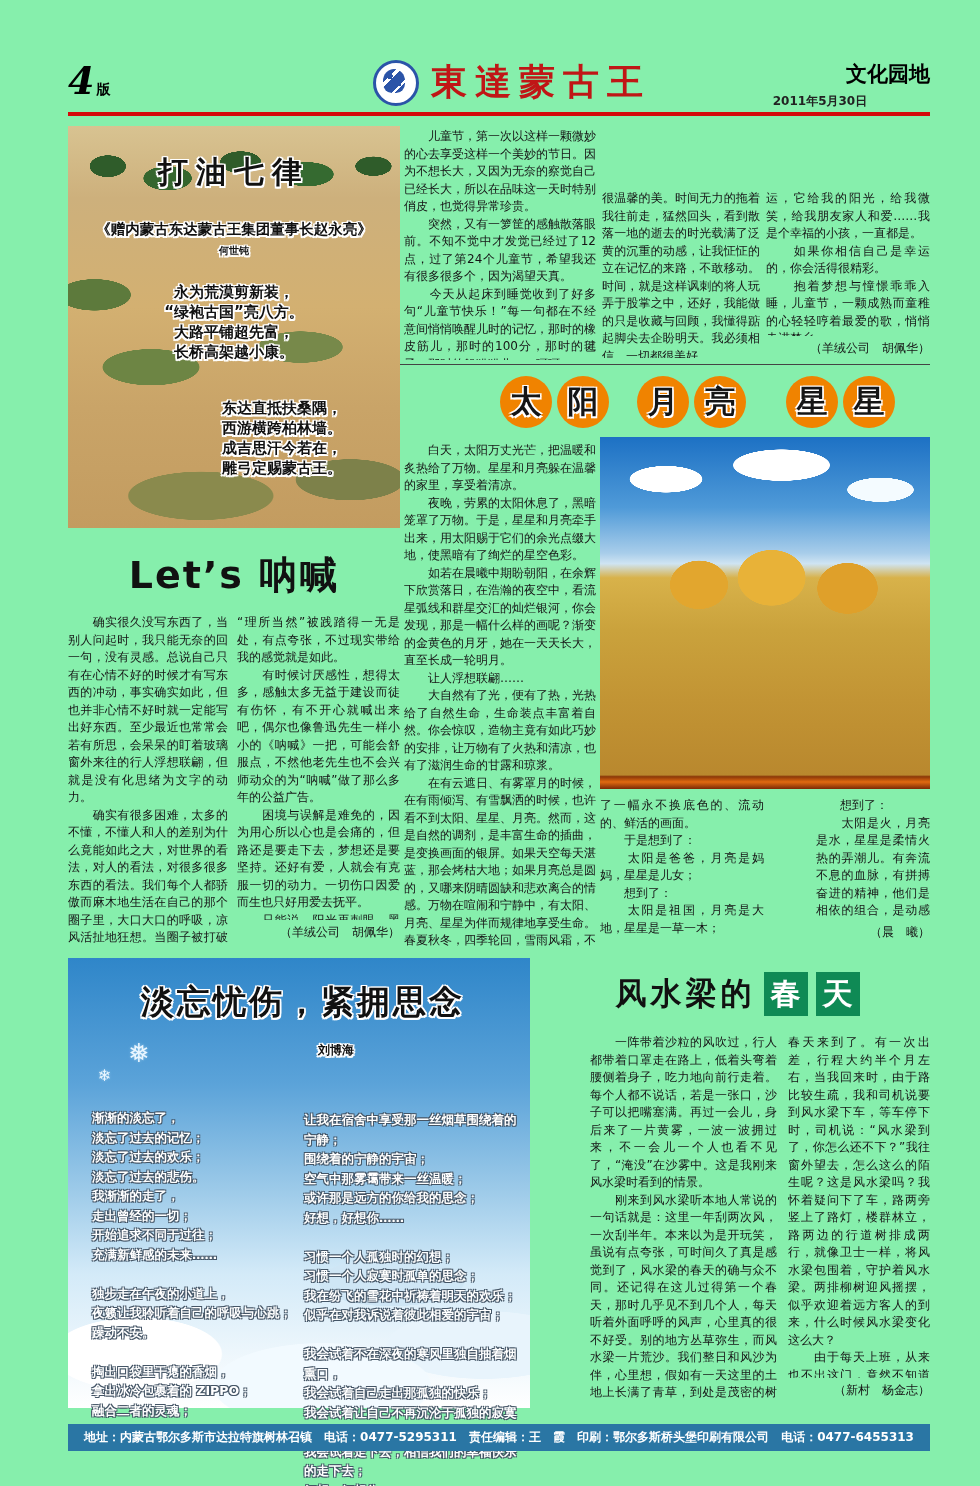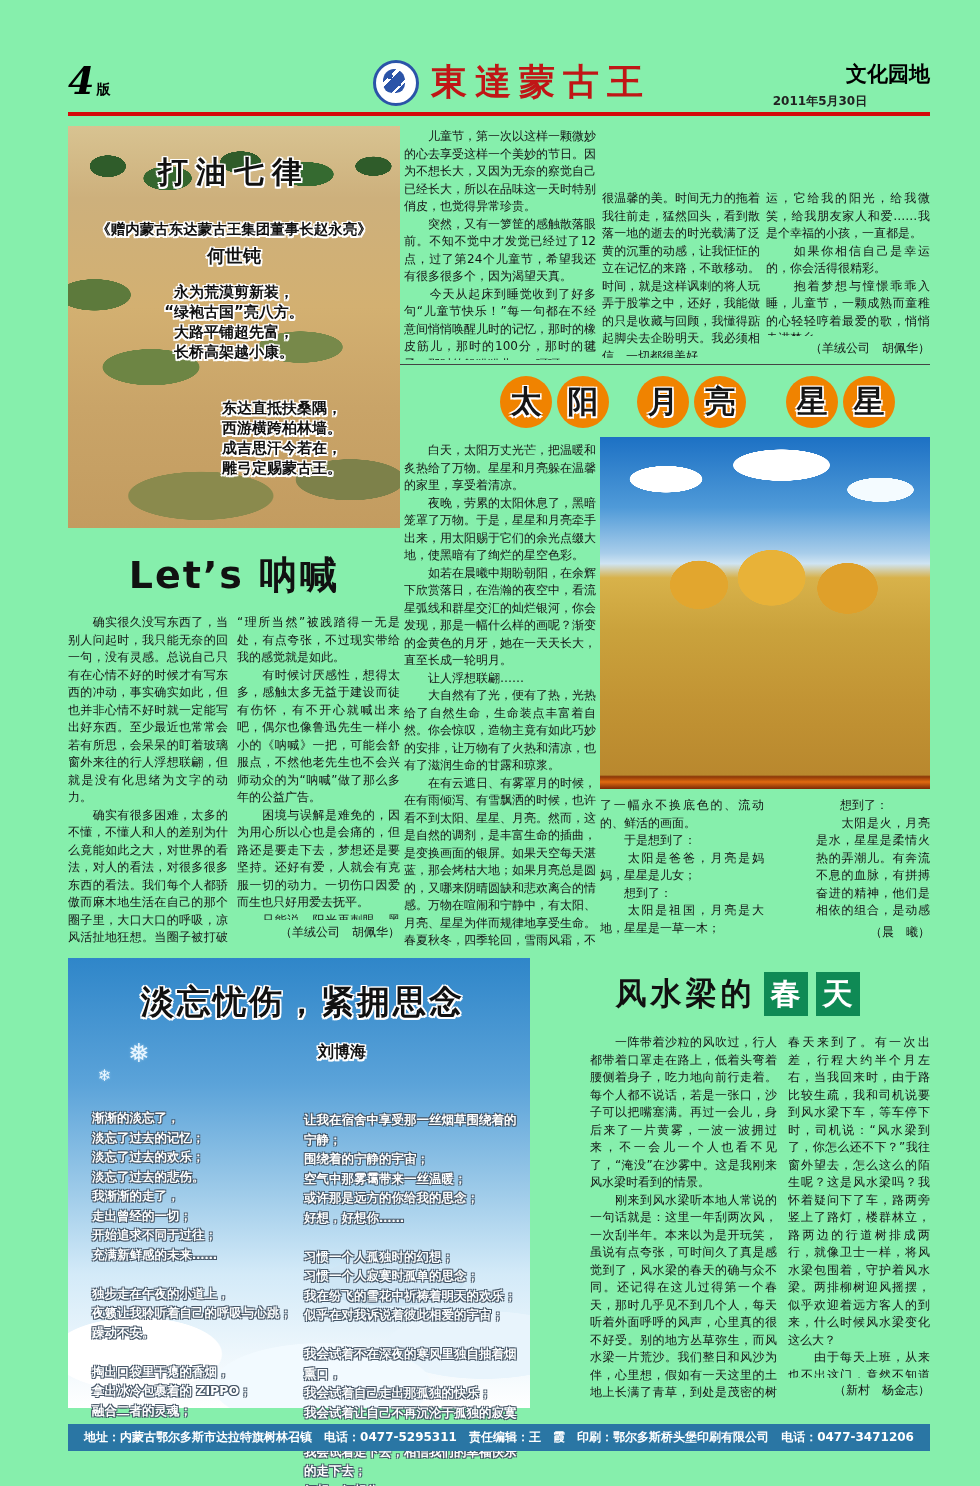--- a/index.html
+++ b/index.html
@@ -61,21 +61,21 @@
   .poem-lines{font-size:15px;line-height:20px;text-align:center;white-space:pre-line;}
 
   .sun-row{display:flex;align-items:center;}
   .sun-circle{width:52px;height:52px;border-radius:50%;background:#f08300;display:flex;align-items:center;justify-content:center;
      font-size:31px;font-weight:bold;color:#151515;
      text-shadow:-1.5px -1.5px 0 #fff,1.5px -1.5px 0 #fff,-1.5px 1.5px 0 #fff,1.5px 1.5px 0 #fff;}
   .gap-small{margin-left:5px;} .gap-group1{margin-left:28px;} .gap-group2{margin-left:40px;}
 
   .lets-title{font-size:38px;font-weight:900;text-align:center;letter-spacing:2px;}
   .winter-title{font-size:33px;letter-spacing:3px;text-align:center;}
-  .winter-author{font-size:16px;}
+  .winter-author{font-size:12px;}
   .winter-poem{font-size:12.5px;line-height:19.5px;white-space:pre-line;}
 
   .fsl-title{display:flex;align-items:center;justify-content:center;gap:8px;}
   .fsl-black{font-size:31px;letter-spacing:4px;}
   .green-sq{width:44px;height:44px;background:#0f8a55;color:#fff;font-size:30px;font-weight:bold;
      display:flex;align-items:center;justify-content:center;}
 
   .footer-bar{background:#2a76a4;color:#fff;display:flex;align-items:center;justify-content:space-between;
      padding:0 16px;font-size:12px;font-weight:bold;}
   .snowflake{position:absolute;color:#eaf6ff;text-shadow:0 0 3px #8fc4e8;}
@@ -94,21 +94,21 @@
   </div>
   <div class="abs" style="right:50px;top:60px;width:220px;">
     <div class="section-name">文化园地</div>
     <div class="hdr-date">2011年5月30日</div>
   </div>
   <div class="abs red-rule" style="left:68px;top:112px;width:862px;"></div>
 
   <div class="abs desert-photo" style="left:68px;top:126px;width:332px;height:402px;">
     <div class="abs outline-text big-title" style="left:0;top:26px;width:100%;">打油七律</div>
     <div class="abs outline-text" style="left:0;top:94px;width:100%;text-align:center;font-size:14.5px;">《赠内蒙古东达蒙古王集团董事长赵永亮》</div>
-    <div class="abs outline-text" style="left:0;top:118px;width:100%;text-align:center;font-size:18px;">何世钝</div>
+    <div class="abs outline-text" style="left:0;top:118px;width:100%;text-align:center;font-size:10px;">何世钝</div>
     <div class="abs outline-text poem-lines" style="left:0;top:156px;width:100%;">永为荒漠剪新装，
 “绿袍古国”亮八方。
 大路平铺超先富，
 长桥高架越小康。</div>
     <div class="abs outline-text poem-lines" style="left:0;top:272px;width:100%;padding-left:48px;">东达直抵扶桑隅，
 西游横跨柏林墙。
 成吉思汗今若在，
 雕弓定赐蒙古王。</div>
   </div>
 
@@ -210,16 +210,16 @@
 　　转眼之间几年过去了，2009年的</div>
   <div class="abs body-text" style="left:788px;top:1034px;width:142px;height:344px;">春天来到了。有一次出差，行程大约半个月左右，当我回来时，由于路比较生疏，我和司机说要到风水梁下车，等车停下时，司机说：“风水梁到了，你怎么还不下？”我往窗外望去，怎么这么的陌生呢？这是风水梁吗？我怀着疑问下了车，路两旁竖上了路灯，楼群林立，路两边的行道树排成两行，就像卫士一样，将风水梁包围着，守护着风水梁。两排柳树迎风摇摆，似乎欢迎着远方客人的到来，什么时候风水梁变化这么大？
 　　由于每天上班，从来也不出这门，竟然不知道渴望中的高楼真的呈现在了眼前，真的不敢相信，眼前成片的建筑真的是建在风水梁的吗？一幢幢高楼建起，形成了一片片的楼群，路两旁成排的树木随风摇摆，好像在欣慰地说：“让狂风来的更猛烈些吧，有我们保护，你们不用再怕狂风和沙尘，安心地工作，好好建设移民村，明年的春天将是另一番景象！”</div>
   <div class="abs byline" style="left:788px;top:1382px;width:142px;">（新村　杨金志）</div>
 
   <div class="abs footer-bar" style="left:68px;top:1424px;width:830px;height:27px;">
     <span>地址：内蒙古鄂尔多斯市达拉特旗树林召镇</span>
     <span>电话：0477-5295311</span>
     <span>责任编辑：王　霞</span>
     <span>印刷：鄂尔多斯桥头堡印刷有限公司</span>
-    <span>电话：0477-3471206</span>
+    <span>电话：0477-6455313</span>
   </div>
 
 </div>
 
 </body></html>

